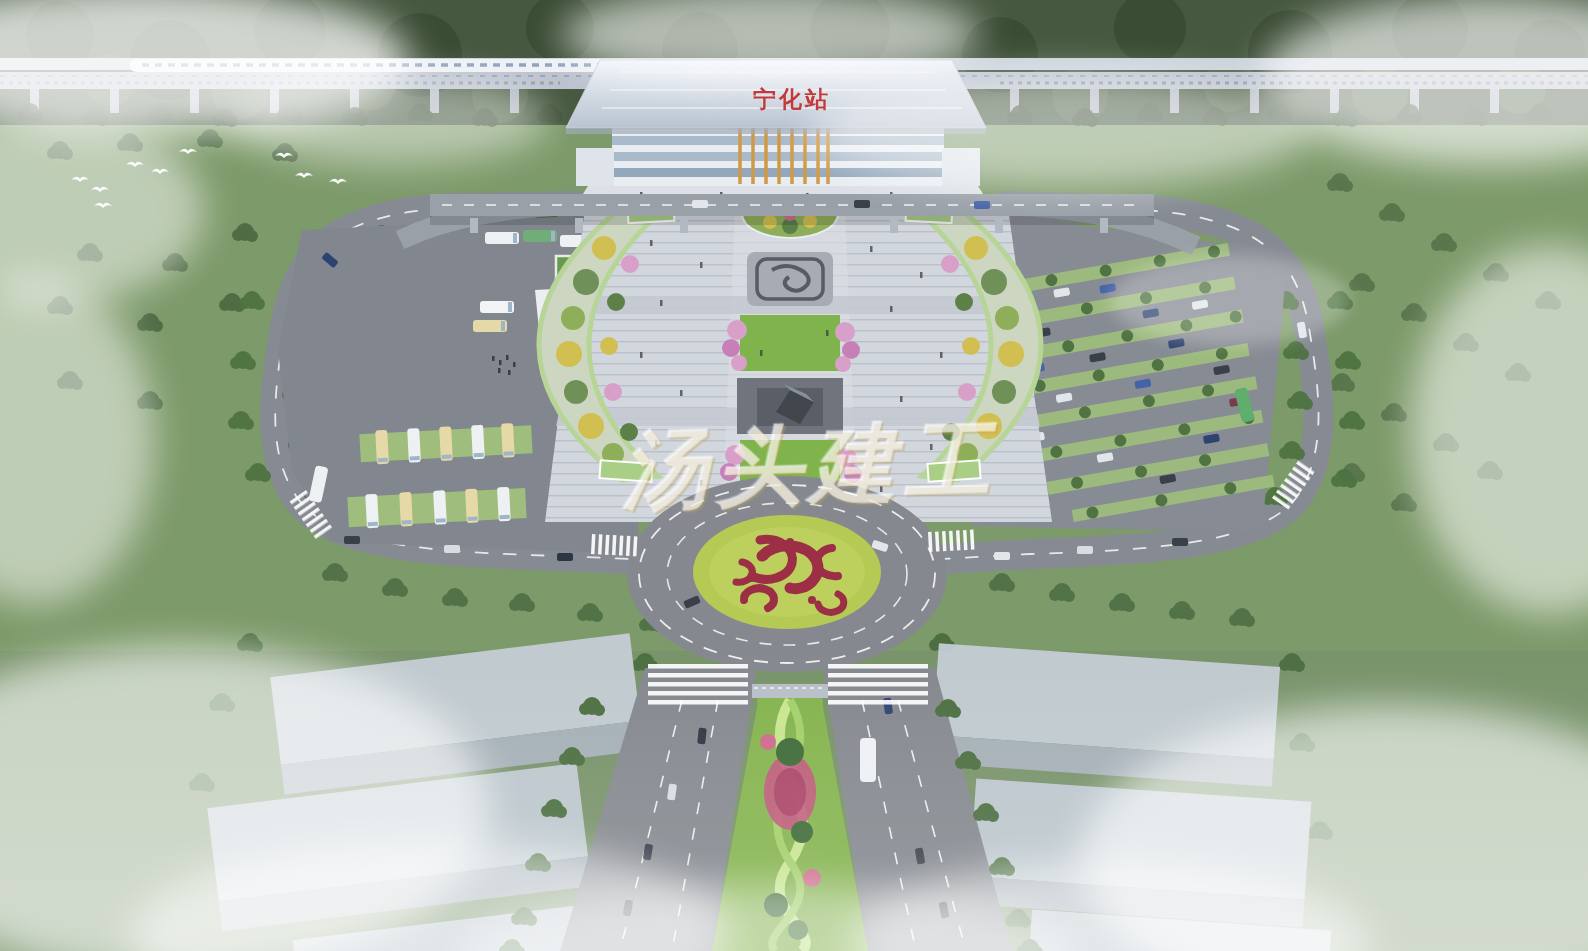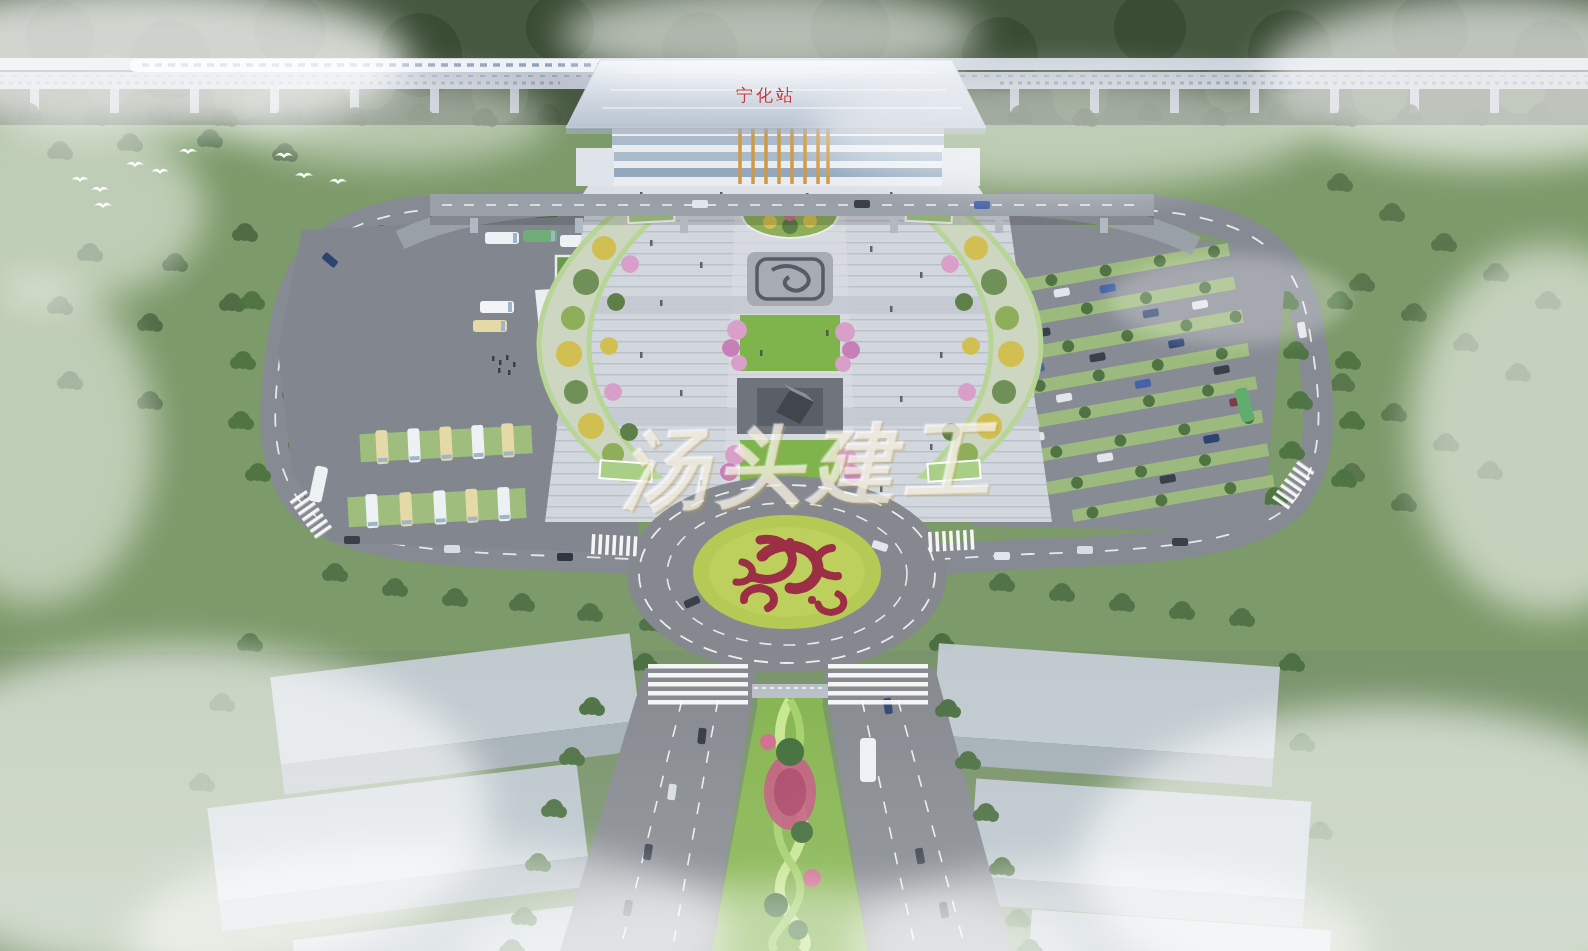--- a/index.html
+++ b/index.html
@@ -1,21 +1,21 @@
 <!DOCTYPE html>
 <html><head>
 <meta charset="utf-8">
 <style>
   html,body{margin:0;padding:0;background:#222;}
   #stage{position:relative;width:1588px;height:951px;overflow:hidden;
          font-family:"DejaVu Sans","Liberation Sans",sans-serif;background:#7d9a6a;}
   #stage svg{position:absolute;left:0;top:0;}
   .overlay{position:absolute;pointer-events:none;}
-  #station-sign{left:686px;top:84px;width:160px;text-align:center;
-    font-size:17px;font-weight:normal;color:#c23b3c;letter-spacing:3px;
+  #station-sign{left:712px;top:84px;width:160px;text-align:center;
+    font-size:23px;font-weight:bold;color:#c23b3c;letter-spacing:3px;
     text-shadow:0 0 2px rgba(255,255,255,.6);}
   #watermark{left:580px;top:408px;width:460px;text-align:center;
     font-size:86px;font-weight:bold;font-style:italic;letter-spacing:8px;
     color:rgba(255,255,255,0.55);transform:rotate(-1.5deg);
     text-shadow:2px 2px 0 rgba(190,160,80,.35),-1px -1px 1px rgba(255,255,255,.35);}
 </style>
 </head>
 <body>
 
 <div id="stage">

